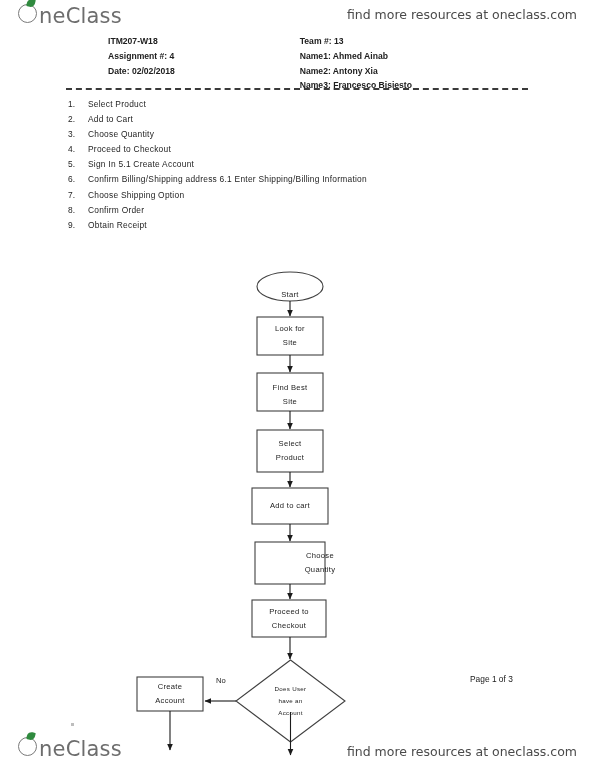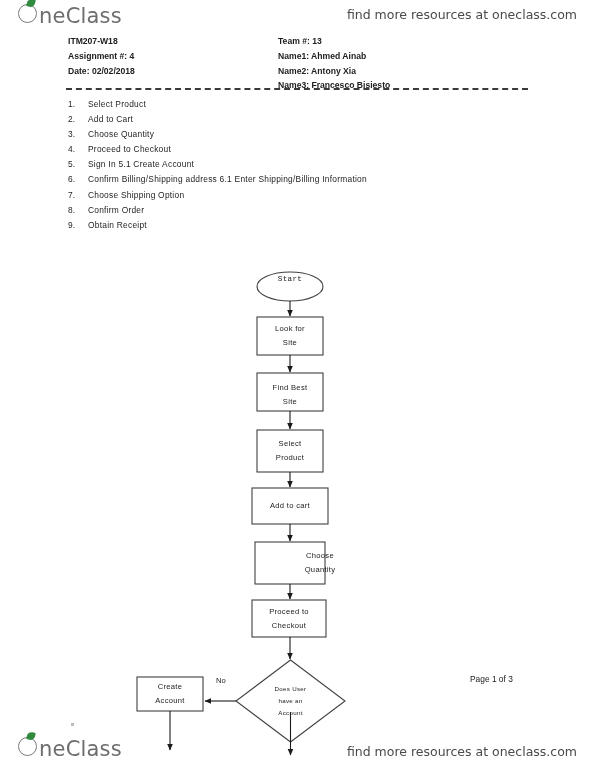--- a/index.html
+++ b/index.html
@@ -70,21 +70,21 @@
     top: 34px;
     width: 460px;
     font-size: 8.6px;
     font-weight: bold;
     color: #202020;
     line-height: 14.8px;
   }
   .doc-head .cols {
     display: flex;
   }
-  .doc-head .col-left { width: 210px; }
+  .doc-head .col-left { width: 210px; margin-left: 40px; }
   .doc-head .col-right { width: 250px; }
   .doc-head .row { white-space: nowrap; }
 
   .divider {
     position: absolute;
     left: 66px;
     top: 88px;
     width: 462px;
     height: 0;
     border-top: 2px dashed #3a3a3a;
@@ -255,21 +255,21 @@
     <line x1="290" y1="472" x2="290" y2="487"></line>
     <line x1="290" y1="524" x2="290" y2="541"></line>
     <line x1="290" y1="584" x2="290" y2="599"></line>
     <line x1="290" y1="637" x2="290" y2="659"></line>
     <line x1="236" y1="701" x2="205" y2="701"></line>
     <line x1="290.5" y1="712" x2="290.5" y2="755"></line>
     <line x1="170" y1="711" x2="170" y2="750"></line>
   </g>
 </svg>
 
-<div class="node-label" style="left:257px; top:268px; width:66px; height:21px;font-family:Liberation Mono, monospace;">
+<div class="node-label" style="left:257px; top:284px; width:66px; height:21px;">
   <span>Start</span>
 </div>
 <div class="node-label" style="left:257px; top:317px; width:66px; height:38px;">
   <span>Look for</span>
   <span>Site</span>
 </div>
 <div class="node-label" style="left:257px; top:373px; width:66px; height:44px;">
   <span>Find Best</span>
   <span>Site</span>
 </div>

